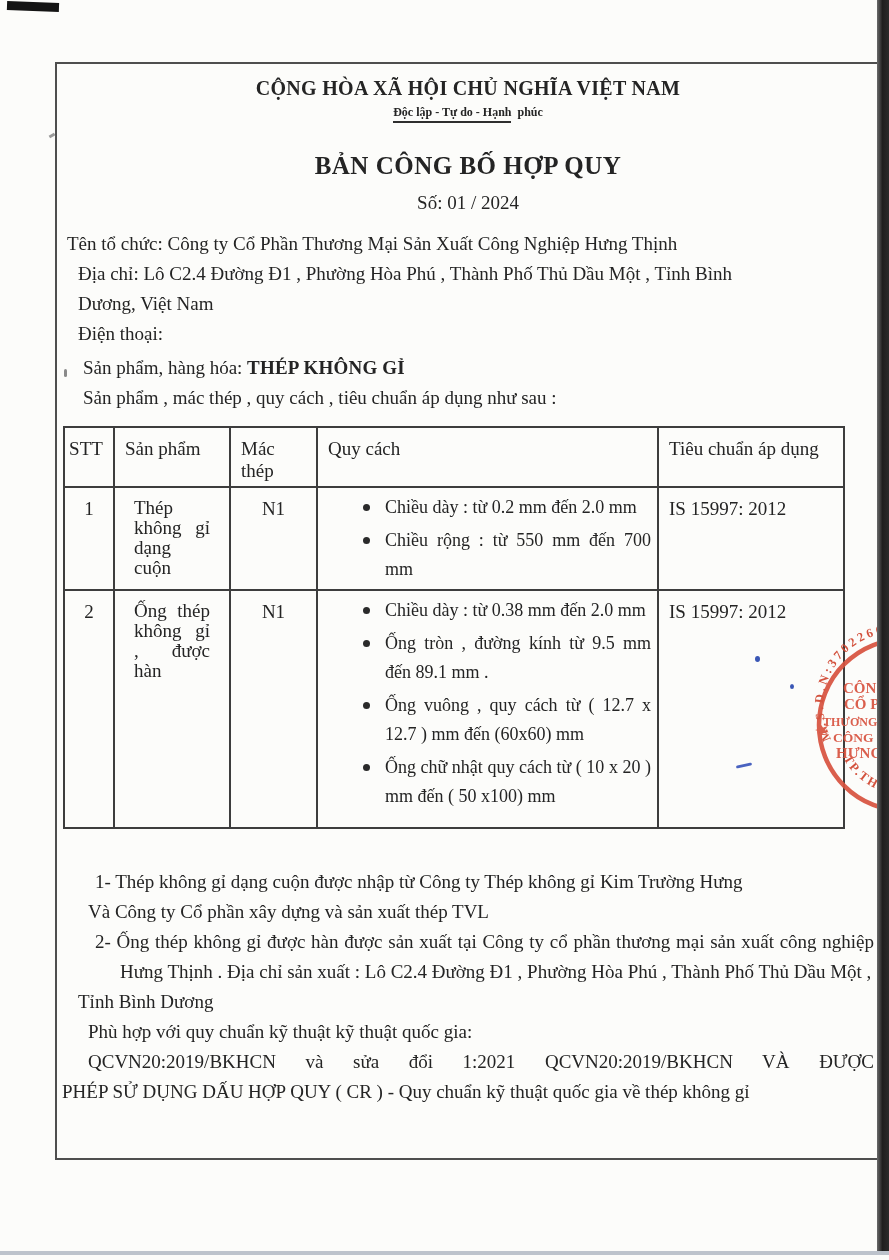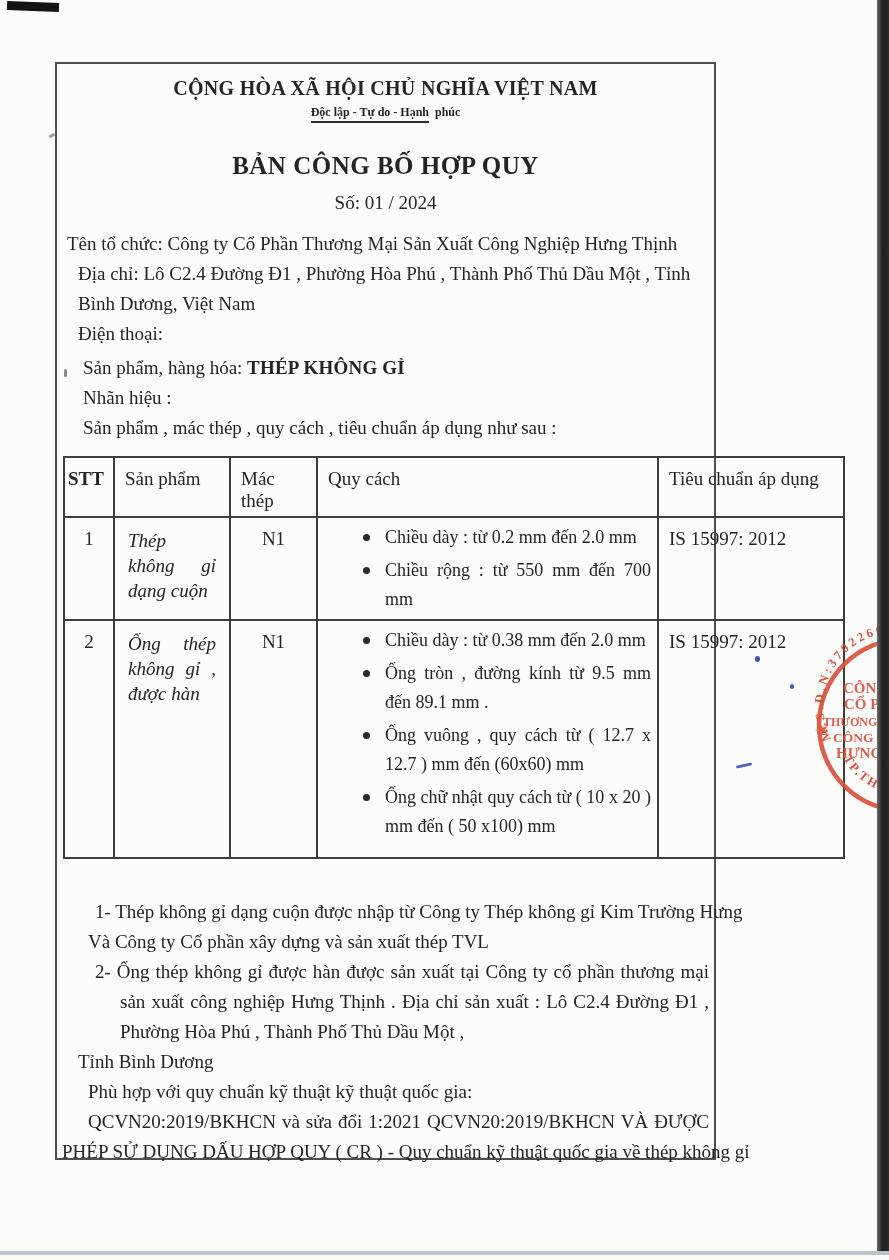--- a/index.html
+++ b/index.html
@@ -14,21 +14,21 @@
   .edge-right { position:absolute; left:877px; top:0; width:12px; height:1252px; background:linear-gradient(90deg,#6a6a6a,#1f1f1f 45%,#2b2b2b); z-index:6; }
   .edge-bottom { position:absolute; left:0; top:1251px; width:889px; height:4px; background:#bdc3cc; z-index:6; }
   .speck { position:absolute; z-index:4; }
   .spk1 { left:755px; top:656px; width:5px; height:6px; background:#3a57b5; border-radius:50%; }
   .spk2 { left:736px; top:764px; width:16px; height:3px; background:#4a63c0; border-radius:2px; transform:rotate(-12deg); }
   .spk3 { left:790px; top:684px; width:4px; height:5px; background:#3a57b5; border-radius:50%; }
   .spk4 { left:49px; top:134px; width:6px; height:3px; background:#9a9a9a; transform:rotate(-30deg); }
   .spk5 { left:64px; top:369px; width:3px; height:8px; background:#8a8a8a; border-radius:2px; }
 
   .frame {
-    position:absolute; left:55px; top:62px; width:661px; height:1098px;
+    position:absolute; left:55px; top:62px; width:826px; height:1098px;
     border:2px solid #4e4e4e; z-index:1; padding-top:6px;
   }
   .nat1 { text-align:center; font-weight:bold; font-size:20px; letter-spacing:.3px; margin-top:7px; }
   .nat2 { text-align:center; font-weight:bold; font-size:12px; margin-top:5px; }
   .nat2 .u { border-bottom:2px solid #2e2e2e; padding-bottom:2px; }
   .nat2 .tail { margin-left:6px; }
   .doc-title { text-align:center; font-weight:bold; font-size:25px; letter-spacing:.5px; margin-top:32px; }
   .doc-no { text-align:center; font-size:19px; margin-top:12px; }
 
   .p { font-size:19px; line-height:30px; }
@@ -36,23 +36,23 @@
   .addr  { margin:0 0 0 21px; max-width:708px; }
   .phone { margin:0 8px 0 21px; }
   .product { margin:4px 0 0 26px; }
   .product b { letter-spacing:.2px; }
   .brand { margin:0 0 0 26px; }
   .intro { margin:0 0 0 26px; }
 
   table.spec { border-collapse:collapse; table-layout:fixed; width:780px; margin:13px 0 0 6px; font-size:19px; }
   table.spec th, table.spec td { border:2px solid #3d3d3d; vertical-align:top; }
   table.spec th { font-weight:normal; text-align:left; height:46px; padding:10px 6px 4px 10px; }
-  table.spec th.c { text-align:center; padding-left:0;font-weight:bold; }
+  table.spec th.c { text-align:center; padding-left:0; }
   td.c { text-align:center; padding-top:10px; }
-  td.prod { text-align:justify; padding:10px 13px; line-height:25px;font-style:italic; }
+  td.prod { text-align:justify; padding:10px 19px; line-height:20px; }
   td.std { padding:10px 14px 4px 10px; }
   tr.r1 td { height:92px; }
   tr.r2 td { height:238px; }
   ul.specs { list-style:none; margin:2px 0 0 0; padding:2px 5px 0 40px; font-size:18px; }
   ul.specs li { position:relative; padding-left:26px; text-align:justify; line-height:29px; margin-bottom:4px; }
   ul.specs .blt { position:absolute; left:4px; top:11px; width:7px; height:7px; background:#2a2a2a; border-radius:50%; }
 
   .notes { margin-top:38px; font-size:19px; line-height:30px; }
   .n1a { margin-left:38px; white-space:nowrap; }
   .n1b { margin-left:31px; }
@@ -88,21 +88,20 @@
 
     <div class="doc-title">BẢN CÔNG BỐ HỢP QUY</div>
     <div class="doc-no">Số: 01 / 2024</div>
 
     <div class="p org">Tên tổ chức: Công ty Cổ Phần Thương Mại Sản Xuất Công Nghiệp Hưng Thịnh</div>
     <div class="p addr">Địa chỉ: Lô C2.4 Đường Đ1 , Phường Hòa Phú , Thành Phố Thủ Dầu Một , Tỉnh Bình Dương, Việt Nam</div>
     <div class="p phone">Điện thoại:</div>
     <div class="p product">
       <span>Sản phẩm, hàng hóa: </span><b>THÉP KHÔNG GỈ</b>
     </div>
-    <div class="p brand">Nhãn hiệu :</div>
     <div class="p intro">Sản phẩm , mác thép , quy cách , tiêu chuẩn áp dụng như sau :</div>
 
     <table class="spec">
       <colgroup>
         <col style="width:50px">
           <col style="width:116px">
           <col style="width:87px">
           <col style="width:341px">
           <col style="width:186px">
       </colgroup>

